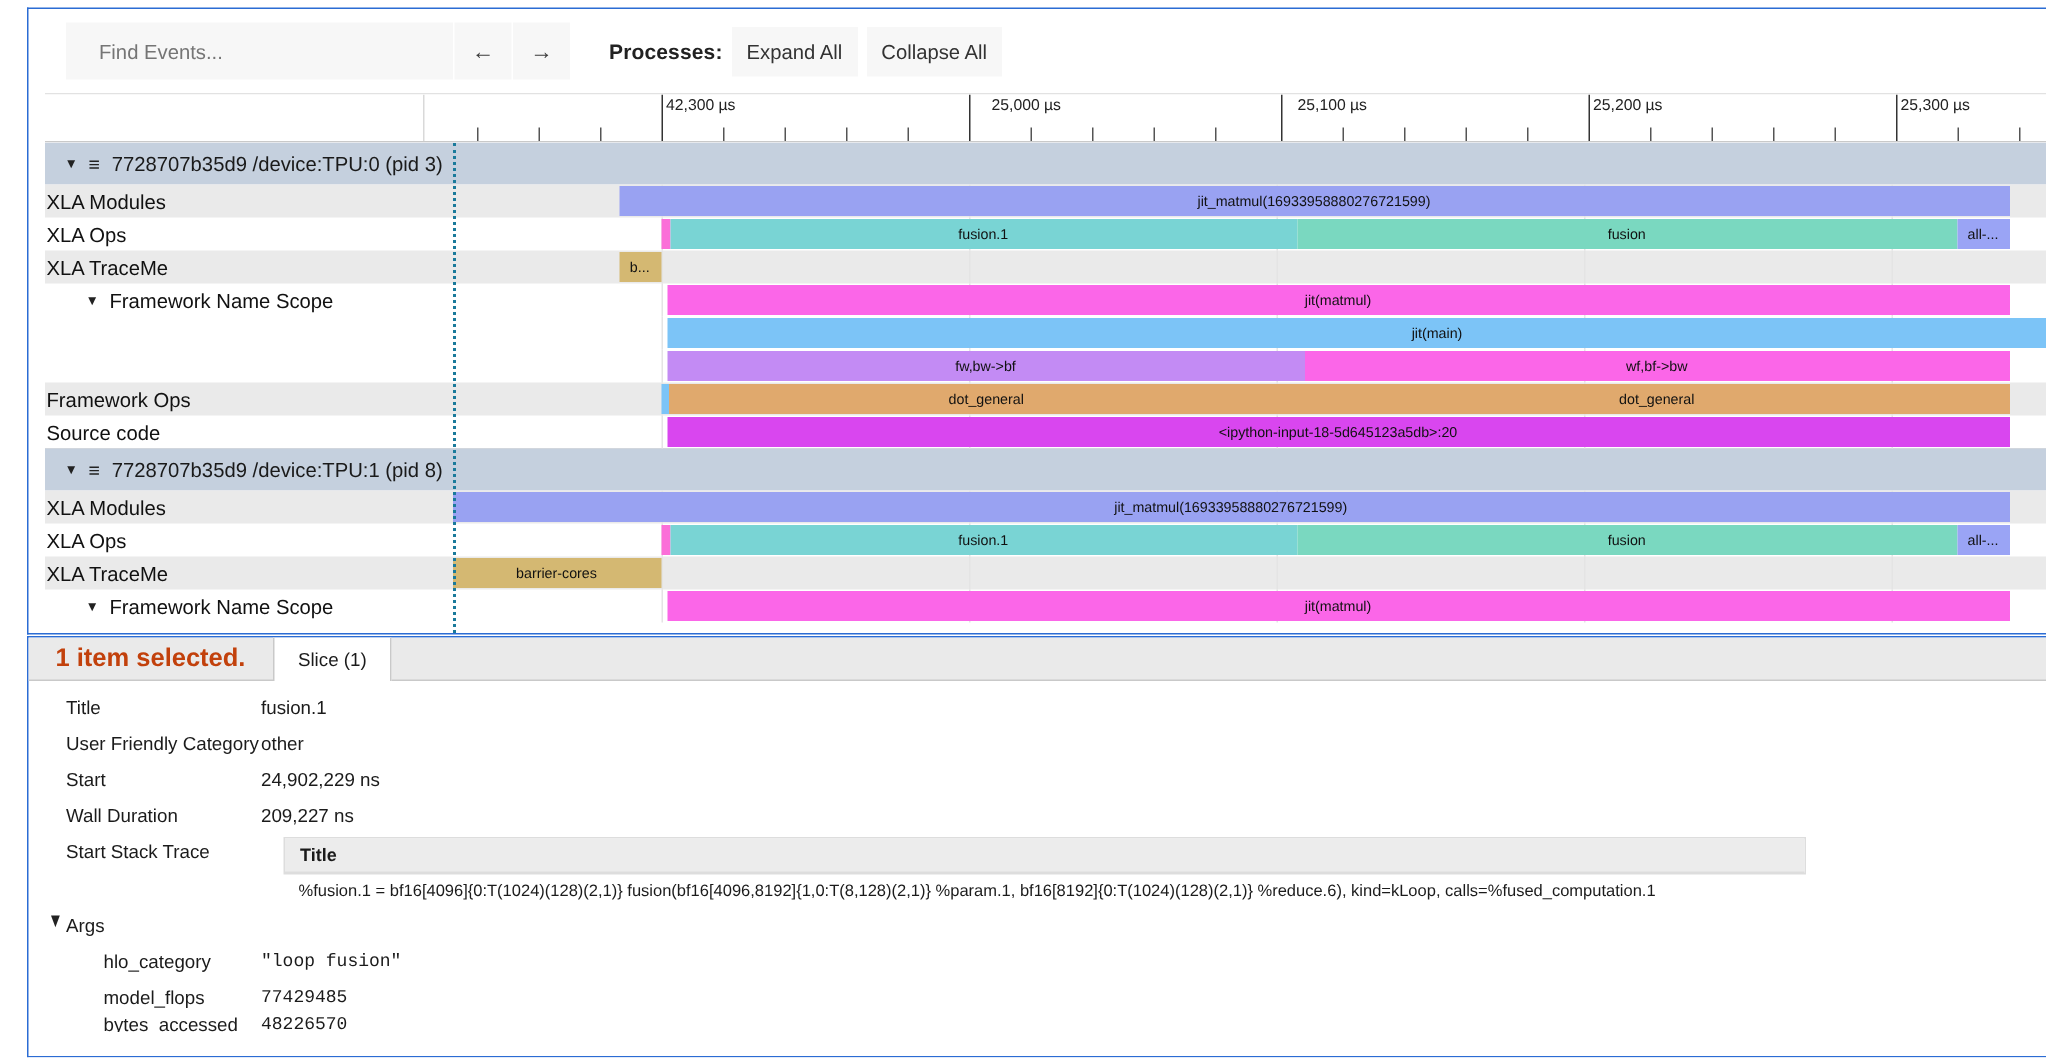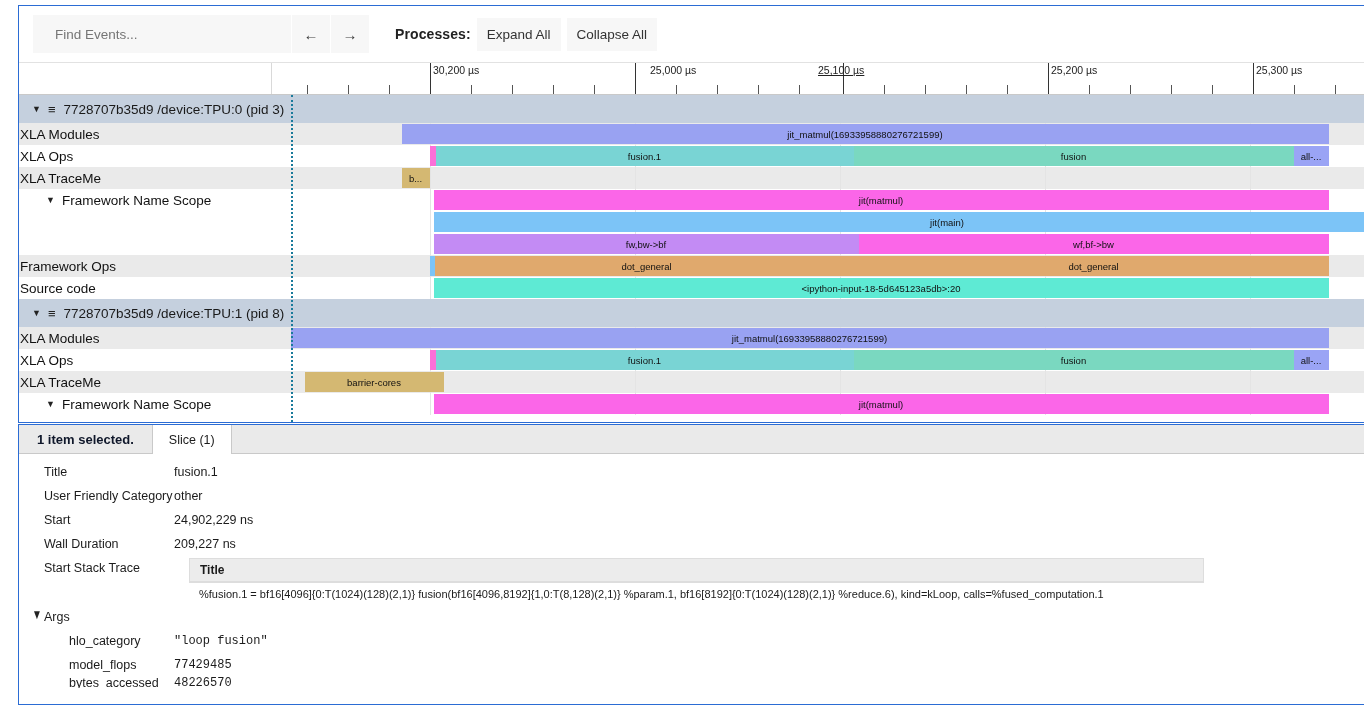--- a/index.html
+++ b/index.html
@@ -19,20 +19,21 @@
 
   
   .trace-shell {
     position: absolute;
     left: 18px; top: 5px;
     width: 1346px; height: 418px;
     border: 1px solid #2b6cd4;
     border-right: none;
     background: #fff;
     overflow: hidden;
+    padding-left: 11px;
   }
 
   
   .toolbar {
     position: relative;
     height: 57px;
     background: #fff;
     display: flex;
     align-items: center;
     padding-left: 14px;
@@ -207,23 +208,23 @@
   .details-tabbar {
     position: relative;
     height: 29px;
     background: #eaeaea;
     border-bottom: 1px solid #c9c9c9;
     display: flex; align-items: stretch;
   }
   .sel-count {
     display: flex; align-items: center;
     padding: 0 18px 0 18px;
-    font-size: 13px;
+    font-size: 17px;
     font-weight: bold;
-    color: #0f172a;
+    color: #c2410c;
   }
   .tab {
     display: flex; align-items: center;
     padding: 0 16px;
     font-size: 12.5px;
     color: #1b1b1b;
     background: #fff;
     border-left: 1px solid #c9c9c9;
     border-right: 1px solid #c9c9c9;
     margin-bottom: -1px;
@@ -309,33 +310,33 @@
       <div class="arrow-btn">←</div>
       <div class="arrow-btn">→</div>
       <div class="processes-label">Processes:</div>
       <div class="tb-btn">Expand All</div>
       <div class="tb-btn">Collapse All</div>
     </div>
 
     <div class="ruler" id="ruler">
       <div class="ruler-left-edge"></div>
     <div class="ruler-tick-major" style="left: 411px;"></div>
-        <div class="ruler-label" style="left: 411px;">30,200 µs</div>
+        <div class="ruler-label" style="left: 411px;">42,300 µs</div>
         <div class="ruler-tick-minor" style="left: 452px;"></div>
         <div class="ruler-tick-minor" style="left: 493px;"></div>
         <div class="ruler-tick-minor" style="left: 534px;"></div>
         <div class="ruler-tick-minor" style="left: 575px;"></div>
         <div class="ruler-tick-major" style="left: 616px;"></div>
         <div class="ruler-label" style="left: 628px;">25,000 µs</div>
         <div class="ruler-tick-minor" style="left: 657px;"></div>
         <div class="ruler-tick-minor" style="left: 698px;"></div>
         <div class="ruler-tick-minor" style="left: 739px;"></div>
         <div class="ruler-tick-minor" style="left: 780px;"></div>
         <div class="ruler-tick-major" style="left: 824px;"></div>
-        <div class="ruler-label" style="left: 796px; text-decoration: underline;">25,100 µs</div>
+        <div class="ruler-label" style="left: 832px;">25,100 µs</div>
         <div class="ruler-tick-minor" style="left: 865px;"></div>
         <div class="ruler-tick-minor" style="left: 906px;"></div>
         <div class="ruler-tick-minor" style="left: 947px;"></div>
         <div class="ruler-tick-minor" style="left: 988px;"></div>
         <div class="ruler-tick-major" style="left: 1029px;"></div>
         <div class="ruler-label" style="left: 1029px;">25,200 µs</div>
         <div class="ruler-tick-minor" style="left: 1070px;"></div>
         <div class="ruler-tick-minor" style="left: 1111px;"></div>
         <div class="ruler-tick-minor" style="left: 1152px;"></div>
         <div class="ruler-tick-minor" style="left: 1193px;"></div>
@@ -425,21 +426,21 @@
           <div class="slice" style="left: 416px; width: 424px; background: rgb(224, 169, 109); z-index: 3;">dot_general</div>
           <div class="slice" style="left: 840px; width: 470px; background: rgb(224, 169, 109); z-index: 3;">dot_general</div>
         </div>
         <div class="track-row">
           <div class="lane-grid" style="left: 411px;"></div>
           <div class="lane-grid" style="left: 616px;"></div>
           <div class="lane-grid" style="left: 821px;"></div>
           <div class="lane-grid" style="left: 1026px;"></div>
           <div class="lane-grid" style="left: 1231px;"></div>
           <div class="track-label">Source code</div>
-          <div class="slice" style="left: 415px; width: 895px; background: #5eead4; z-index: 3;">&lt;ipython-input-18-5d645123a5db&gt;:20</div>
+          <div class="slice" style="left: 415px; width: 895px; background: #d946ef; z-index: 3;">&lt;ipython-input-18-5d645123a5db&gt;:20</div>
         </div>
         <div class="tracks-divider"></div>
         <div class="group-header">
           <span class="tri">▼</span>
           <span class="hamb">≡</span>
           <span>7728707b35d9 /device:TPU:1 (pid 8)</span>
         </div>
         <div class="track-row shaded">
           <div class="lane-grid" style="left: 411px;"></div>
           <div class="lane-grid" style="left: 616px;"></div>
@@ -461,21 +462,21 @@
           <div class="slice" style="left: 835px; width: 440px; background: rgb(122, 216, 192); z-index: 3;">fusion</div>
           <div class="slice" style="left: 1275px; width: 35px; background: rgb(154, 164, 245); z-index: 3;">all-...</div>
         </div>
         <div class="track-row shaded">
           <div class="lane-grid" style="left: 411px;"></div>
           <div class="lane-grid" style="left: 616px;"></div>
           <div class="lane-grid" style="left: 821px;"></div>
           <div class="lane-grid" style="left: 1026px;"></div>
           <div class="lane-grid" style="left: 1231px;"></div>
           <div class="track-label">XLA TraceMe</div>
-          <div class="slice" style="left: 272px; width: 139px; background: rgb(212, 184, 114); z-index: 3; margin-left: 14px;">barrier-cores</div>
+          <div class="slice" style="left: 272px; width: 139px; background: rgb(212, 184, 114); z-index: 3;">barrier-cores</div>
         </div>
         <div class="track-row">
           <div class="lane-grid" style="left: 411px;"></div>
           <div class="lane-grid" style="left: 616px;"></div>
           <div class="lane-grid" style="left: 821px;"></div>
           <div class="lane-grid" style="left: 1026px;"></div>
           <div class="lane-grid" style="left: 1231px;"></div>
           <div class="track-label indent">
             <span class="tri">▼</span>
             <span>Framework Name Scope</span>

